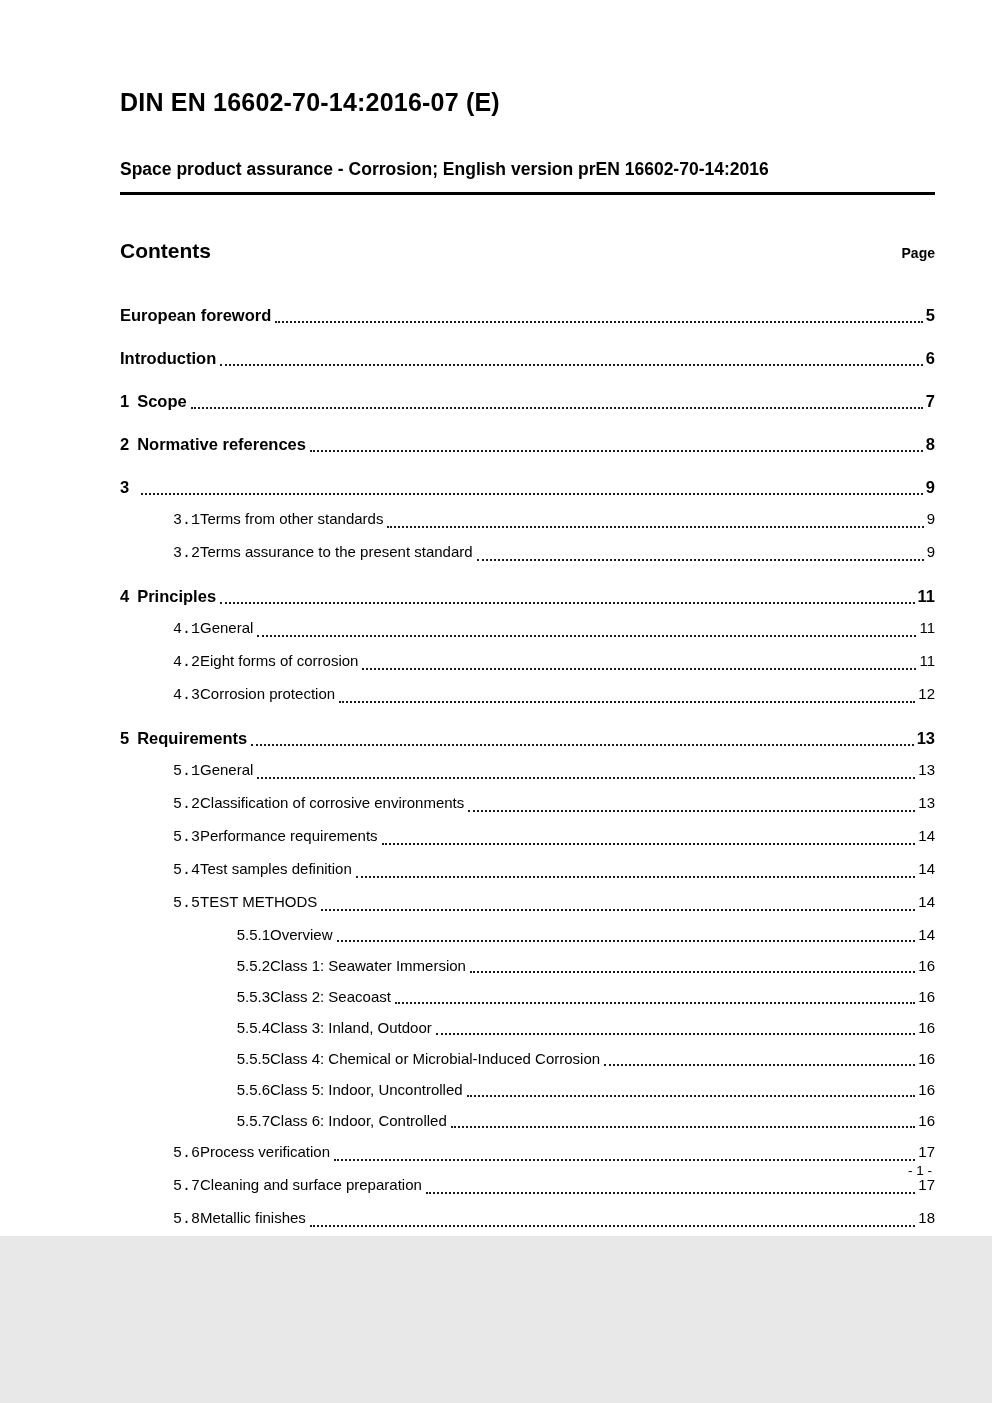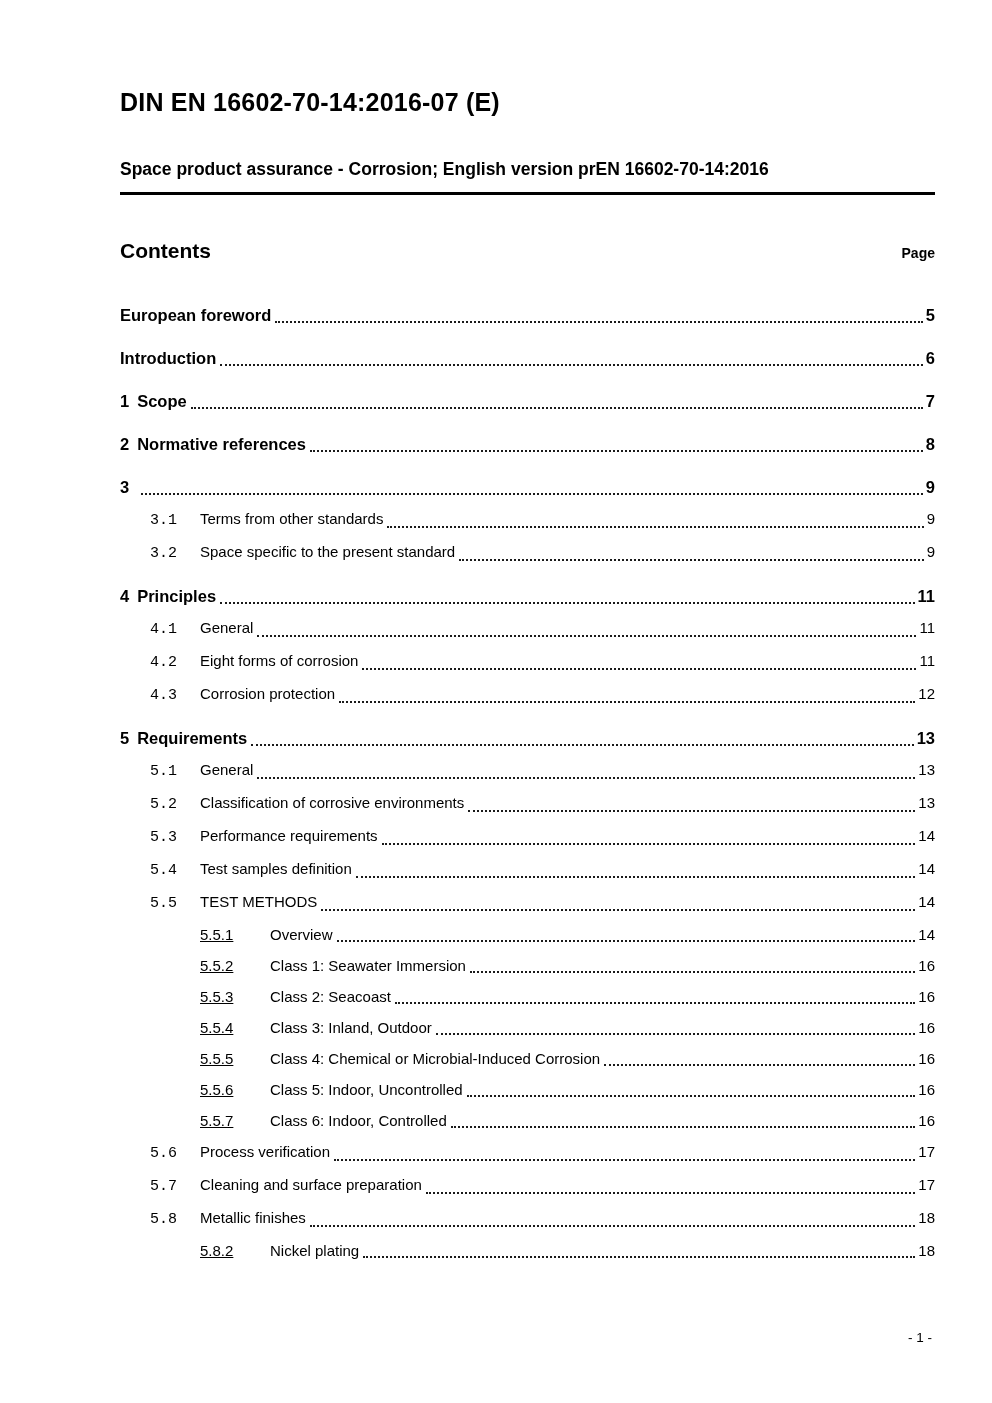--- a/index.html
+++ b/index.html
@@ -2,21 +2,21 @@
 <html><head>
 <meta charset="utf-8">
 <style>
   * { box-sizing: border-box; }
   html, body { margin: 0; padding: 0; background: #e8e8e8; }
   body { font-family: "Liberation Sans", sans-serif; color: #000; }
 
   .doc {
     position: relative;
     width: 992px;
-    height: 1403px;
+    height: 1236px;
     margin: 0 auto;
     background: #ffffff;
     overflow: hidden;
   }
 
   .inner {
     position: absolute;
     left: 120px;
     right: 57px;
     top: 0;
@@ -48,20 +48,21 @@
     font-size: 21px;
     font-weight: bold;
   }
   .page-label {
     font-size: 14px;
     font-weight: bold;
   }
 
   .toc {
     margin-top: 42px;
+    text-align: right;
   }
 
   .toc-row {
     display: flex;
     align-items: baseline;
     font-size: 15px;
     line-height: 20px;
   }
   .toc-row.top {
     font-weight: bold;
@@ -75,21 +76,21 @@
   }
 
   .toc-row .num { flex: 0 0 auto; white-space: nowrap; }
   .toc-row.top .num.has-num { margin-right: 8px; }
   .toc-row.top .num:not(.has-num) { display: none; }
 
   .toc-row.level1 { padding-left: 30px; }
   .toc-row.level1 .num { flex: 0 0 50px; font-family: Liberation Mono, monospace; }
 
   .toc-row.level2 { padding-left: 80px; }
-  .toc-row.level2 .num { flex: 0 0 70px; text-decoration: underline; }
+  .toc-row.level2 .num { flex: 0 0 70px; }
 
   .toc-row .label { flex: 0 1 auto; white-space: nowrap; }
 
   .toc-row .leader {
     flex: 1 1 auto;
     min-width: 16px;
     border-bottom: 2px dotted #1a1a1a;
     margin: 0 3px 3px 4px;
     align-self: stretch;
   }
@@ -147,21 +148,21 @@
           <span class="pg">9</span>
         </div>
         <div class="toc-row level1 sub">
           <span class="num has-num">3.1</span>
           <span class="label">Terms from other standards</span>
           <span class="leader"></span>
           <span class="pg">9</span>
         </div>
         <div class="toc-row level1 sub">
           <span class="num has-num">3.2</span>
-          <span class="label">Space specific to the present standard</span>
+          <span class="label">Terms assurance to the present standard</span>
           <span class="leader"></span>
           <span class="pg">9</span>
         </div>
         <div class="toc-row level0 top">
           <span class="num has-num">4</span>
           <span class="label">Principles</span>
           <span class="leader"></span>
           <span class="pg">11</span>
         </div>
         <div class="toc-row level1 sub">

